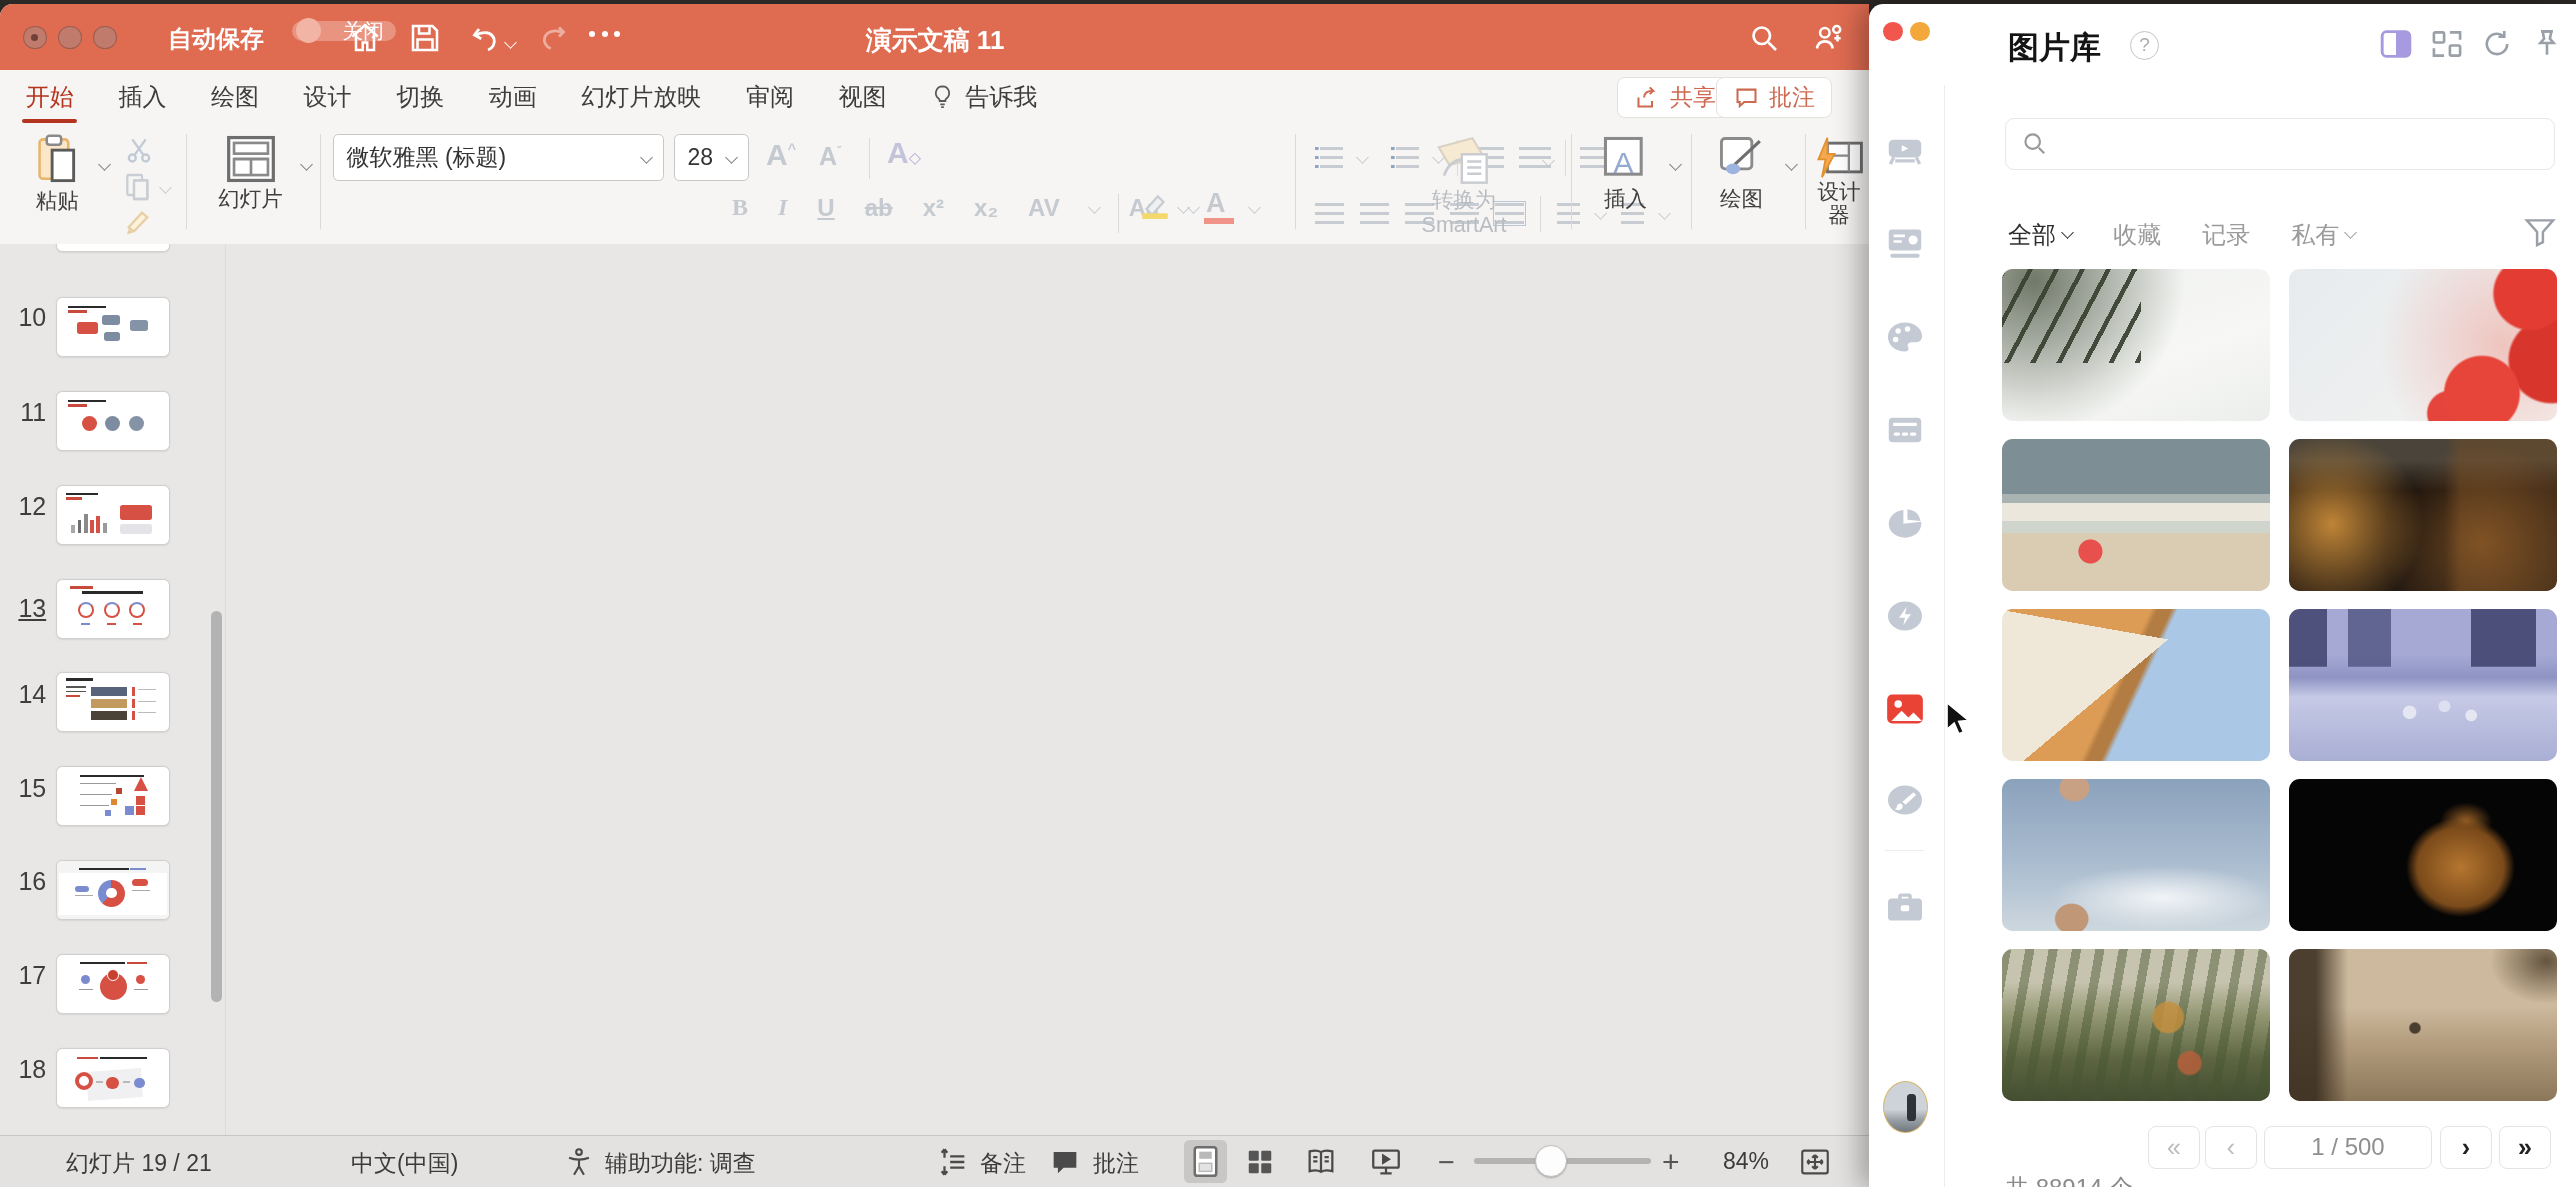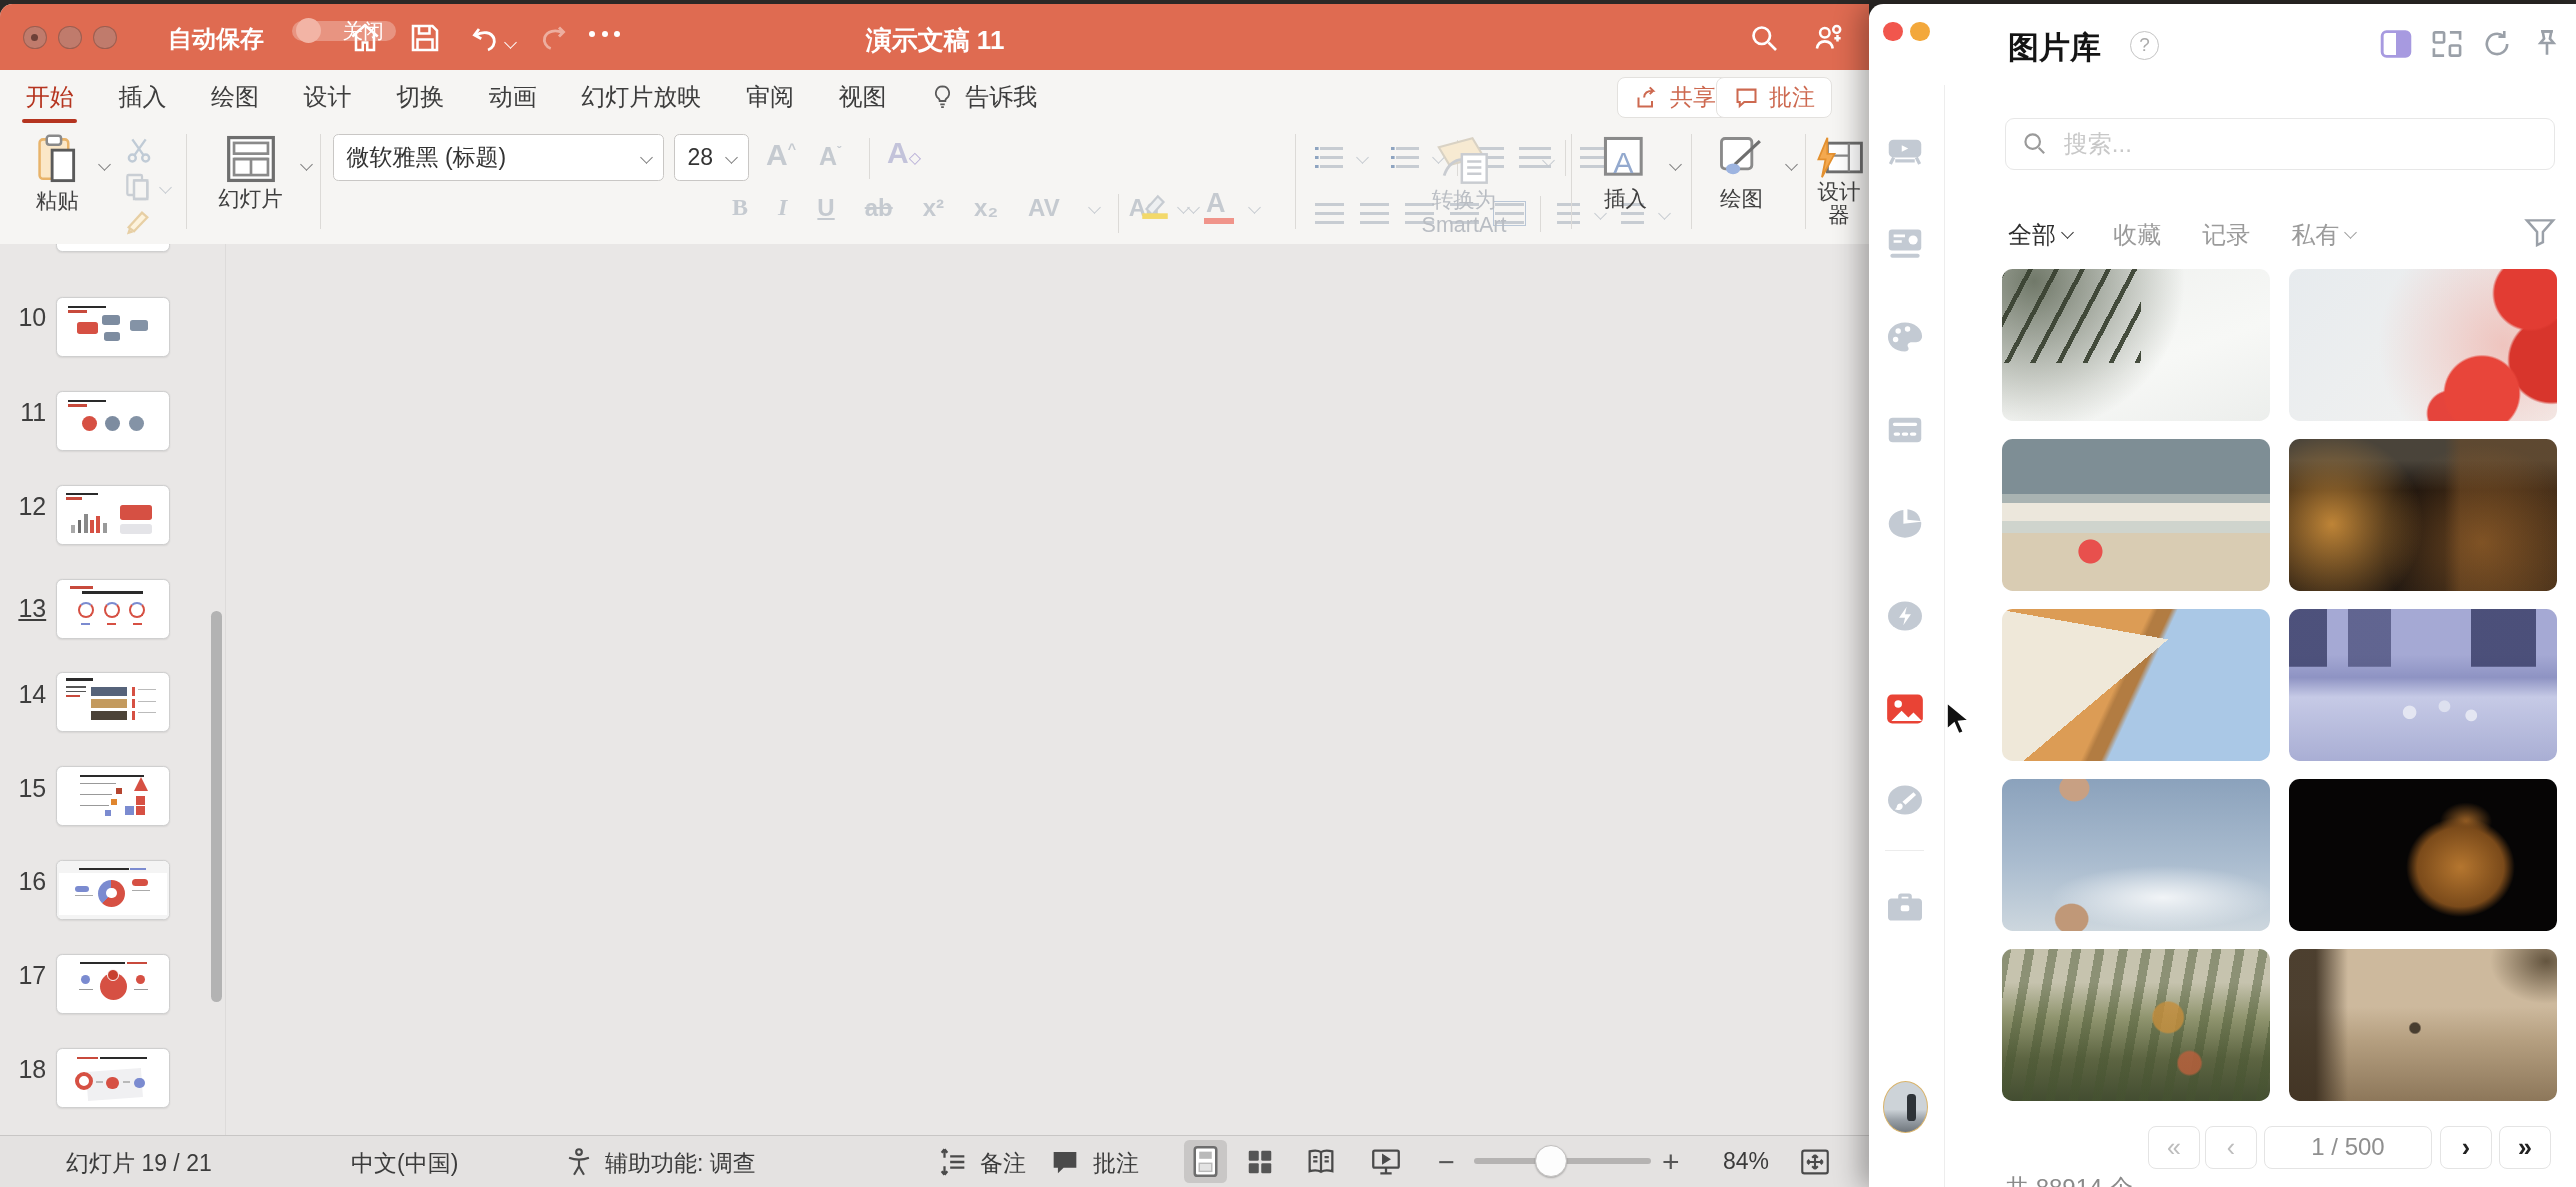--- a/index.html
+++ b/index.html
@@ -699,21 +699,20 @@
             <path d="M8 3h6l-1 5 2.5 3h-9L9 8zM11 11v8"></path>
             <path d="M7 3h8"></path>
           </svg>
       </span>
 
       <div class="searchbox" style="left:61px;">
         <svg width="29" height="29" viewBox="0 0 24 24" fill="none" stroke="#9a9a9a" stroke-width="1.8">
             <circle cx="10.5" cy="10.5" r="6"></circle>
             <path d="M15.5 15.5 20 20"></path>
           </svg>
-        <input type="text" placeholder="搜索..." style="">
       </div>
 
       <div class="a flexc" style="left:64px;top:215px;gap:41px;">
         <span class="filt on">
             <span>全部</span>
             <span class="chv" style="border-color:#2e2e2e;margin-top:-3.6px;"></span>
           </span>
         <span class="filt">
             <span>收藏</span>
           </span>

